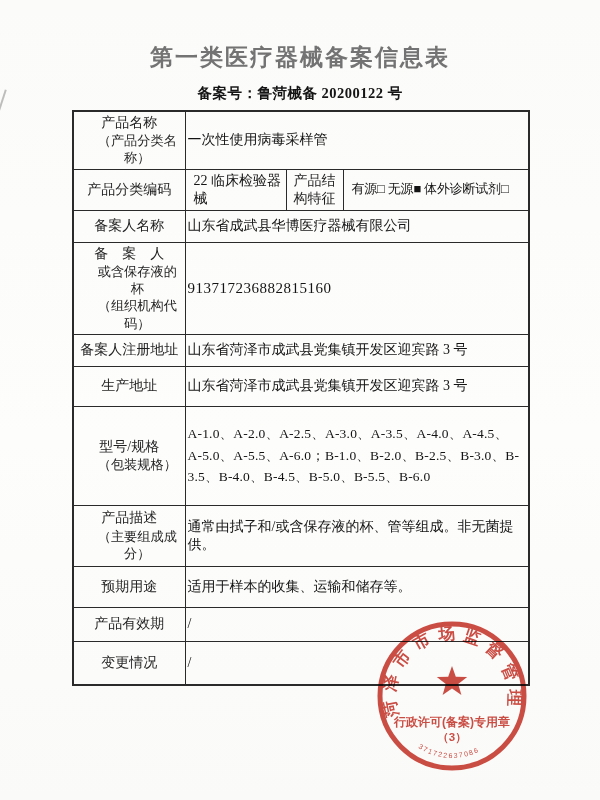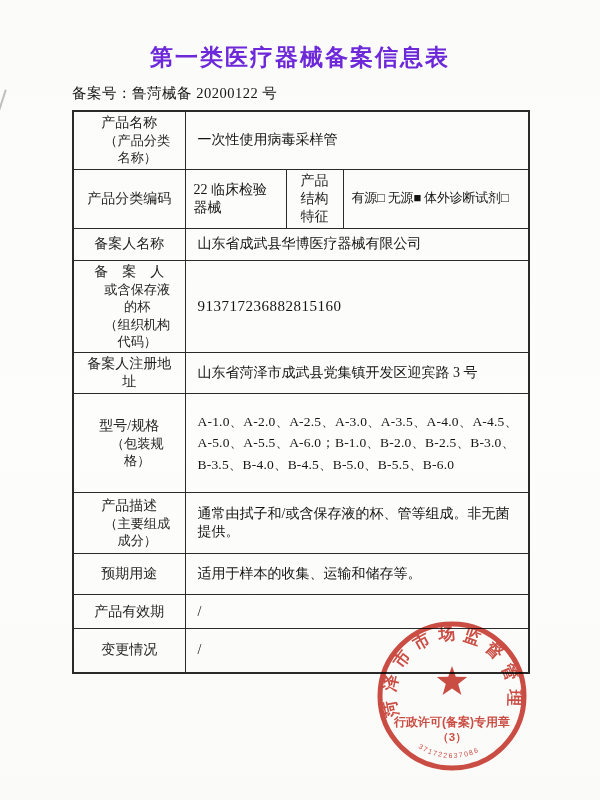--- a/index.html
+++ b/index.html
@@ -9,35 +9,35 @@
     font-family:"Liberation Serif","DejaVu Serif",serif;
     color:#1a1a1a;
   }
   .scan-artifact{
     position:absolute;left:-6px;top:88px;width:2px;height:70px;
     background:#8a8a8a;transform:rotate(18deg);opacity:.55;
   }
   .doc-title{
     position:absolute;top:42px;left:0;width:600px;text-align:center;
     font-family:"Liberation Sans","DejaVu Sans",sans-serif;
-    font-size:23px;font-weight:700;letter-spacing:2px;color:#6d28d9;
+    font-size:23px;font-weight:700;letter-spacing:2px;color:#737373;
   }
   .filing-no{
-    position:absolute;top:84px;left:72px;width:456px;text-align:left;
-    font-size:14.5px;font-weight:400;color:#151515;letter-spacing:.5px;
+    position:absolute;top:84px;left:72px;width:456px;text-align:center;
+    font-size:14.5px;font-weight:700;color:#151515;letter-spacing:.5px;
   }
   table.filing{
     position:absolute;left:72px;top:110px;width:456px;
     border-collapse:collapse;table-layout:fixed;
     border:2px solid #2a2a2a;
   }
   table.filing td{
     border:1.5px solid #2a2a2a;
     font-size:14px;line-height:1.3;
-    padding:2px 12px;vertical-align:middle;
+    padding:2px 2px;vertical-align:middle;
     overflow:hidden;
   }
   td.lbl{text-align:center;color:#1f1f1f;}
   td.lbl .sub{font-size:13.2px;margin-left:16px;}
   td.val{text-align:left;padding-left:12px;color:#141414;}
   td.val.num{font-size:15px;letter-spacing:.5px;}
   td.val.spec{font-size:13.5px;line-height:1.6;letter-spacing:.2px;padding-right:6px;margin-left:20px;}
   td.val.boxes{font-size:13px;white-space:nowrap;padding-left:8px;letter-spacing:-.2px;margin-top:12px;}
   td.val.code2{padding-left:8px;}
   .unit-cell{position:relative;}
@@ -90,20 +90,24 @@
       <div>备　案　人</div>
       <div class="sub">或含保存液的杯</div>
       <div class="sub">（组织机构代码）</div>
     </td>
     <td class="val num" colspan="3">913717236882815160</td>
   </tr>
   <tr style="height:32px">
     <td class="lbl">备案人注册地址</td>
     <td class="val" colspan="3">山东省菏泽市成武县党集镇开发区迎宾路 3 号</td>
   </tr>
+  <tr style="height:40px">
+    <td class="lbl">生产地址</td>
+    <td class="val" colspan="3">山东省菏泽市成武县党集镇开发区迎宾路 3 号</td>
+  </tr>
   <tr style="height:99px">
     <td class="lbl">
       <div>型号/规格</div>
       <div class="sub">（包装规格）</div>
     </td>
     <td class="val spec" colspan="3">A-1.0、A-2.0、A-2.5、A-3.0、A-3.5、A-4.0、A-4.5、A-5.0、A-5.5、A-6.0；B-1.0、B-2.0、B-2.5、B-3.0、B-3.5、B-4.0、B-4.5、B-5.0、B-5.5、B-6.0</td>
   </tr>
   <tr style="height:61px">
     <td class="lbl">
       <div>产品描述</div>

